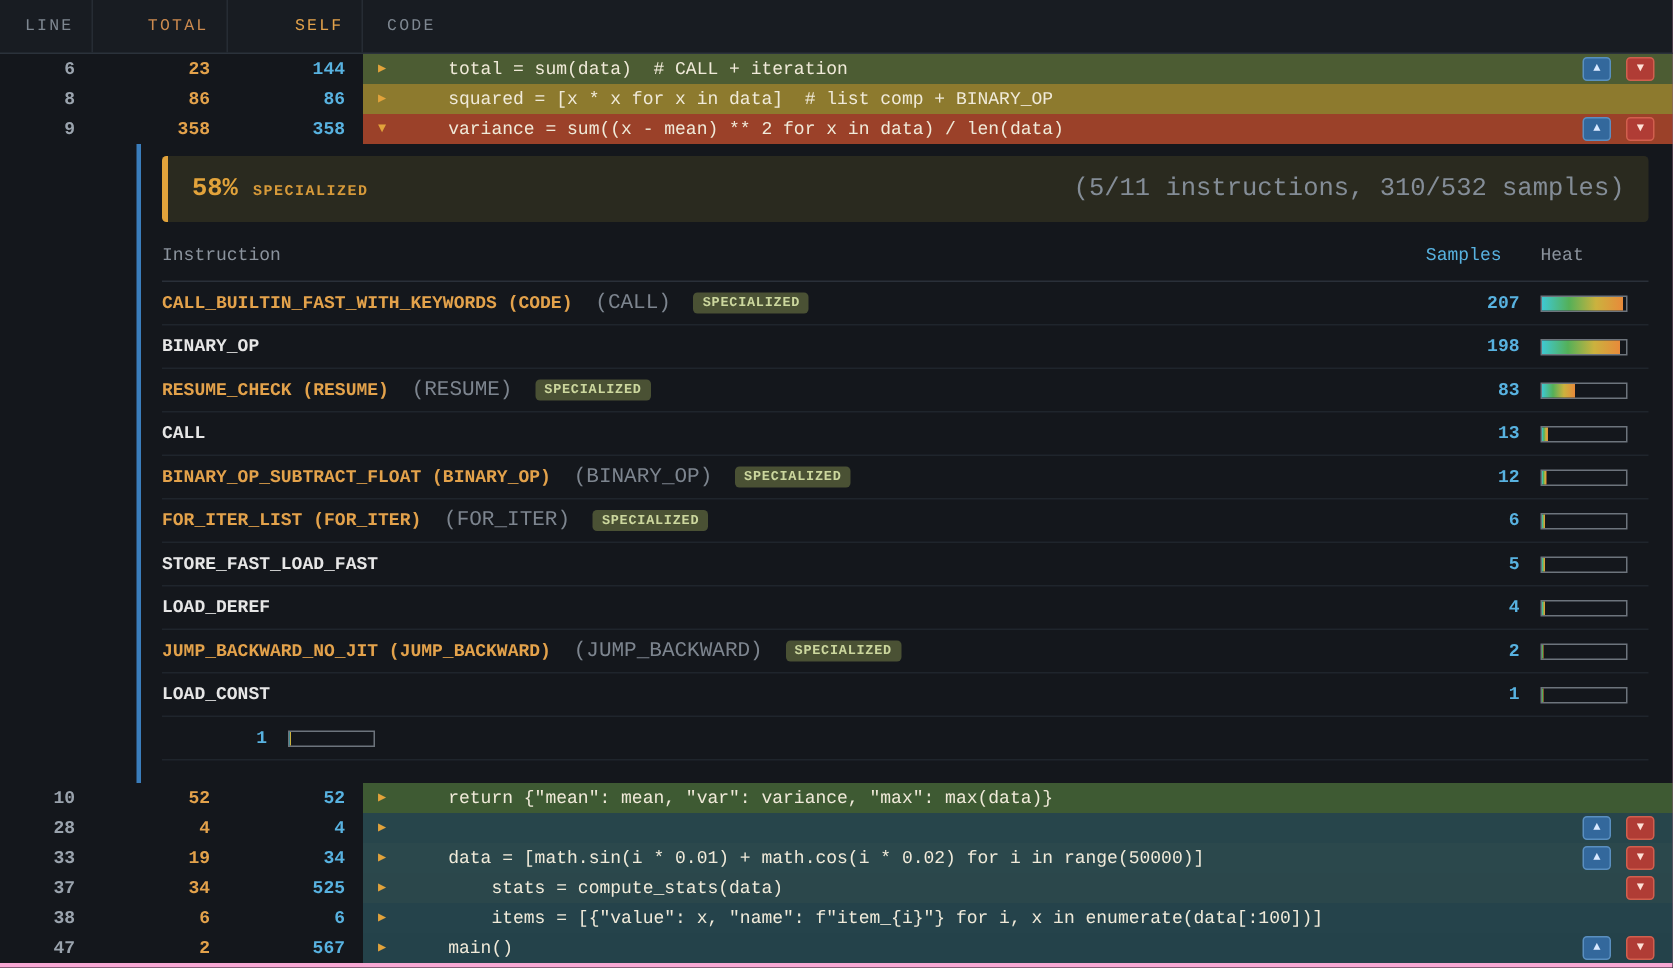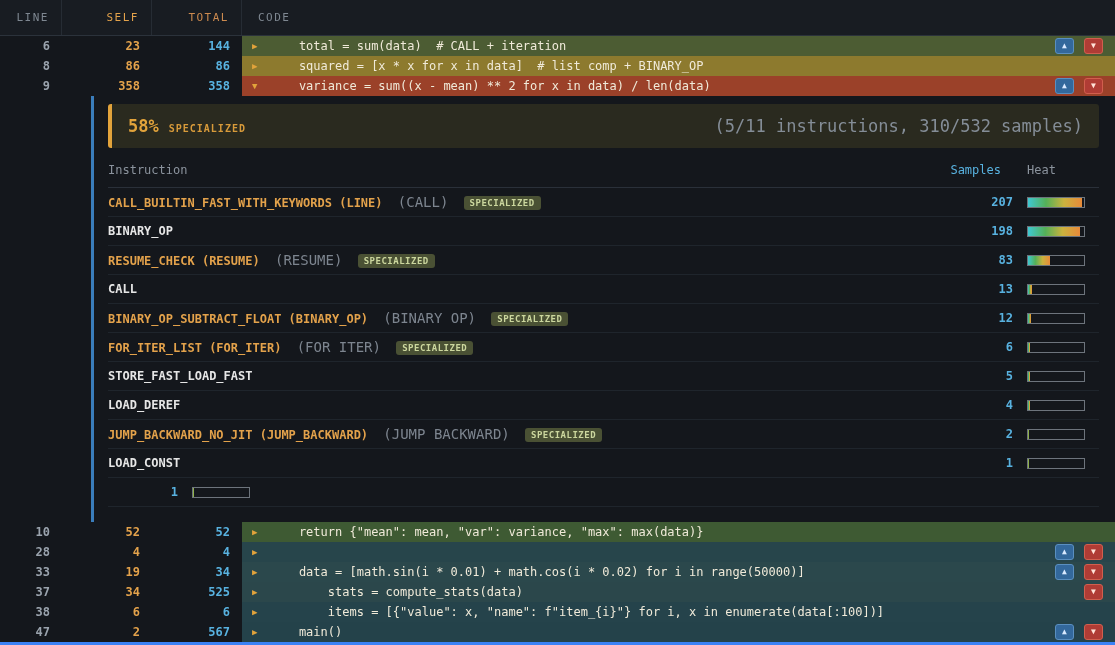--- a/index.html
+++ b/index.html
@@ -1,19 +1,19 @@
 <!DOCTYPE html>
 <html style="--accent-orange: #e2a33b; --self-orange: #e3a24b; --total-header: #cc8a4f; --samples-blue: #58b2e0; --button-blue: #33689c; --button-red: #b03c35; --connector-blue: #3a7dbb; --badge-bg: #4a5134; --badge-text: #ccd79e;"><head>
 <meta charset="utf-8">
 <style>
   * { margin:0; padding:0; box-sizing:border-box; }
   html,body { background:#101318; }
   body { width:1115px; height:645px; overflow:hidden;
          font-family:"DejaVu Sans Mono","Liberation Mono",monospace; }
-  .app { position:relative; width:1115px; height:645px; background:#3b82f6; color:#d8dce2; }
+  .app { position:relative; width:1115px; height:645px; background:#f9a8d4; color:#d8dce2;font-family:Liberation Mono, monospace; }
 
   .grid-row { display:grid; grid-template-columns:62px 90px 90px 1fr; }
 
   
   .hdr { height:36px; background:#181c22; border-bottom:1px solid #2b323b;
          font-size:11px; letter-spacing:1.5px; color:#7e8791; }
   .hdr > div { display:flex; align-items:center; height:100%; }
   .hdr .h-right { justify-content:flex-end; padding-right:12px; border-right:1px solid #262c34; }
   .hdr .h-code { padding-left:16px; }
   .h-self { color:var(--self-orange,#cc7150); }
@@ -68,22 +68,22 @@
   .heat-fill { height:100%; width:0;
                background:linear-gradient(90deg,#3fc8d2,#54b058,#cbb23e,#e88a3a); }
 </style>
 </head>
 <body>
 
 <div class="app">
 
   <div class="grid-row hdr">
     <div class="h-right">LINE</div>
+    <div class="h-right h-total">TOTAL</div>
     <div class="h-right h-self">SELF</div>
-    <div class="h-right h-total">TOTAL</div>
     <div class="h-code">CODE</div>
   </div>
 
   <div id="code-rows-top">
       <div class="grid-row code-row">
     <div class="ln">6</div>
     <div class="self">23</div>
     <div class="total">144</div>
     <div class="code-cell" style="background: rgb(76, 92, 51);">
       <span class="tri">▶</span>
@@ -135,21 +135,21 @@
 
       <div class="ins-header">
         <div class="col-name">Instruction</div>
         <div class="col-samples">Samples</div>
         <div class="col-heat">Heat</div>
       </div>
 
       <div id="instruction-rows">
           <div class="ins-row">
     <div class="ins-name-cell">
-      <span class="ins-name spec">CALL_BUILTIN_FAST_WITH_KEYWORDS (LINE)</span>
+      <span class="ins-name spec">CALL_BUILTIN_FAST_WITH_KEYWORDS (CODE)</span>
       <span class="base">(CALL)</span>
       <span class="badge">SPECIALIZED</span>
     </div>
     <div class="ins-samples">207</div>
     <div class="ins-heat">
       <div class="heat-bar">
                 <div class="heat-fill" style="width: 97%;"></div>
               </div>
     </div>
   </div>

